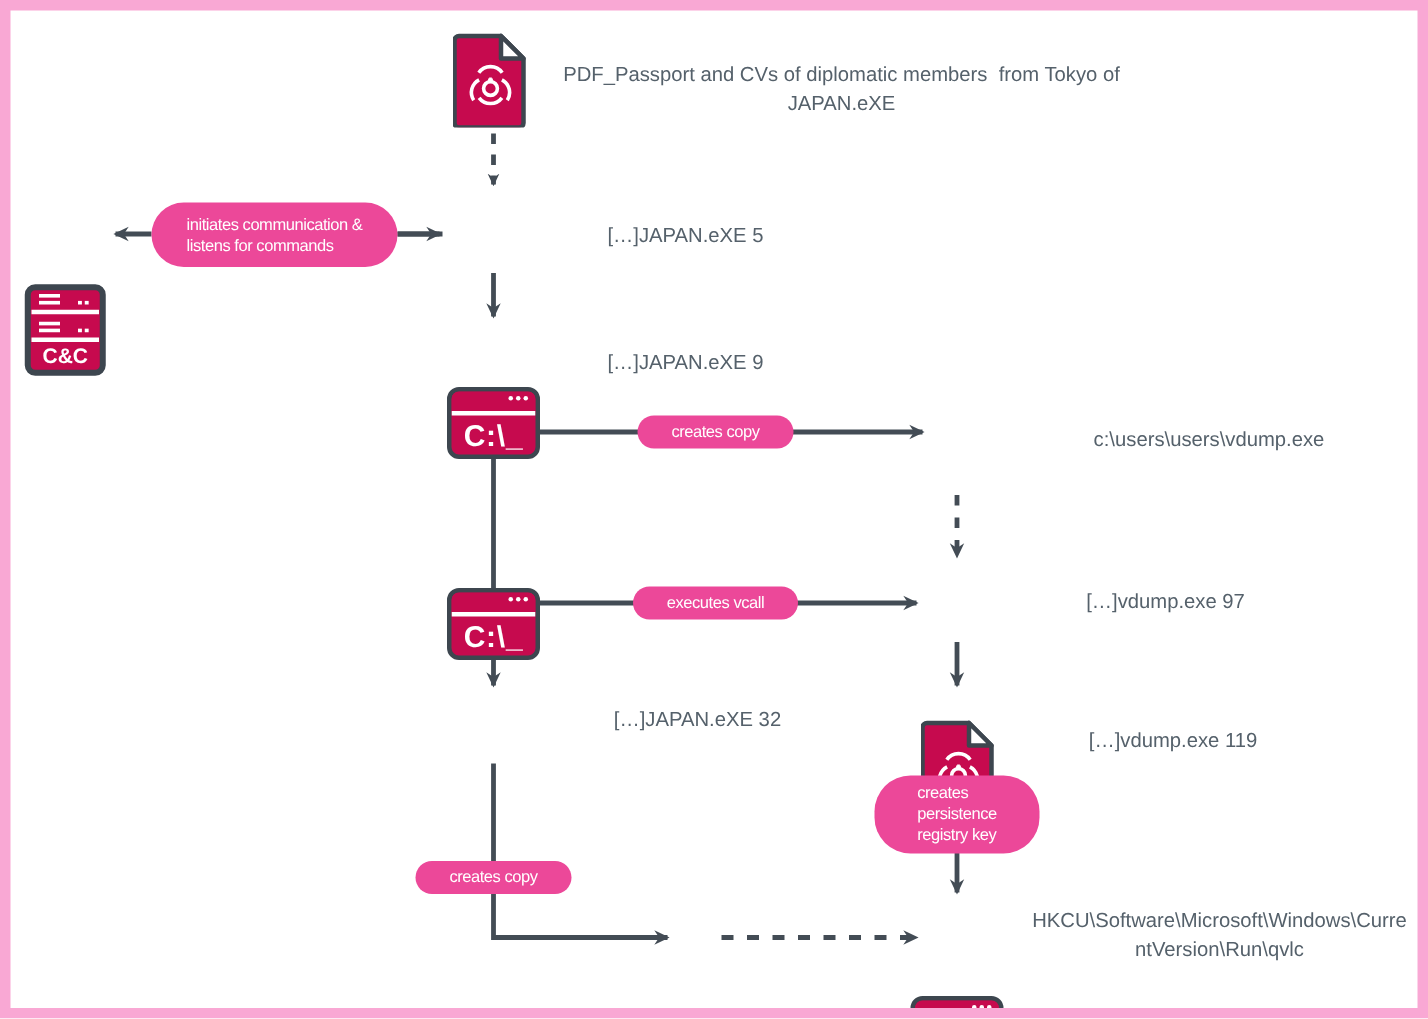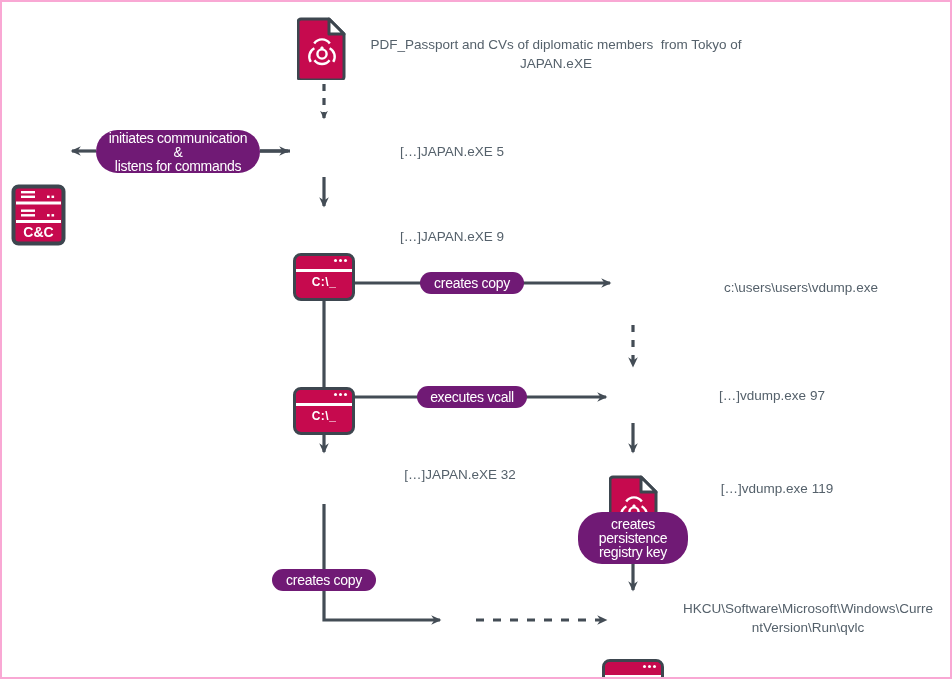--- a/index.html
+++ b/index.html
@@ -8,21 +8,21 @@
     background: #ffffff;
   }
   body {
     font-family: "Liberation Sans", sans-serif;
   }
   #canvas {
     position: relative;
     width: 952px;
     height: 679px;
     background: #ffffff;
-    border: 2px solid #f9a8d4;
+    border: 7px solid #f9a8d4;
     box-sizing: border-box;
     overflow: hidden;
   }
   #edges {
     position: absolute;
     left: 0;
     top: 0;
     width: 952px;
     height: 679px;
   }
@@ -69,21 +69,21 @@
     height: 3px;
     background: #ffffff;
   }
   .proc .prompt {
     position: absolute;
     left: 0;
     right: 0;
     top: 19px;
     text-align: center;
     color: #ffffff;
-    font-size: 12px;
+    font-size: 20px;
     font-weight: bold;
     letter-spacing: 0.5px;
     font-family: "Liberation Sans", sans-serif;
   }
   
   .filenode {
     width: 50px;
     height: 64px;
     position: relative;
   }
@@ -102,28 +102,28 @@
     font-size: 13.5px;
     line-height: 19px;
     font-family: "Liberation Sans", sans-serif;
     white-space: pre-wrap;
     text-align: center;
   }
   .label.center { text-align: center; }
   
   .pill {
     position: absolute;
-    background: #701a75;
+    background: #ec4899;
     color: #ffffff;
     border-radius: 24px;
     display: flex;
     align-items: center;
     justify-content: center;
-    text-align: center;
-    font-size: 14px;
+    text-align: left;
+    font-size: 11px;
     line-height: 14px;
     font-family: "Liberation Sans", sans-serif;
     letter-spacing: -0.3px;
     padding: 4px 10px;
     box-sizing: border-box;
   }
 </style>
 </head>
 <body>
 

